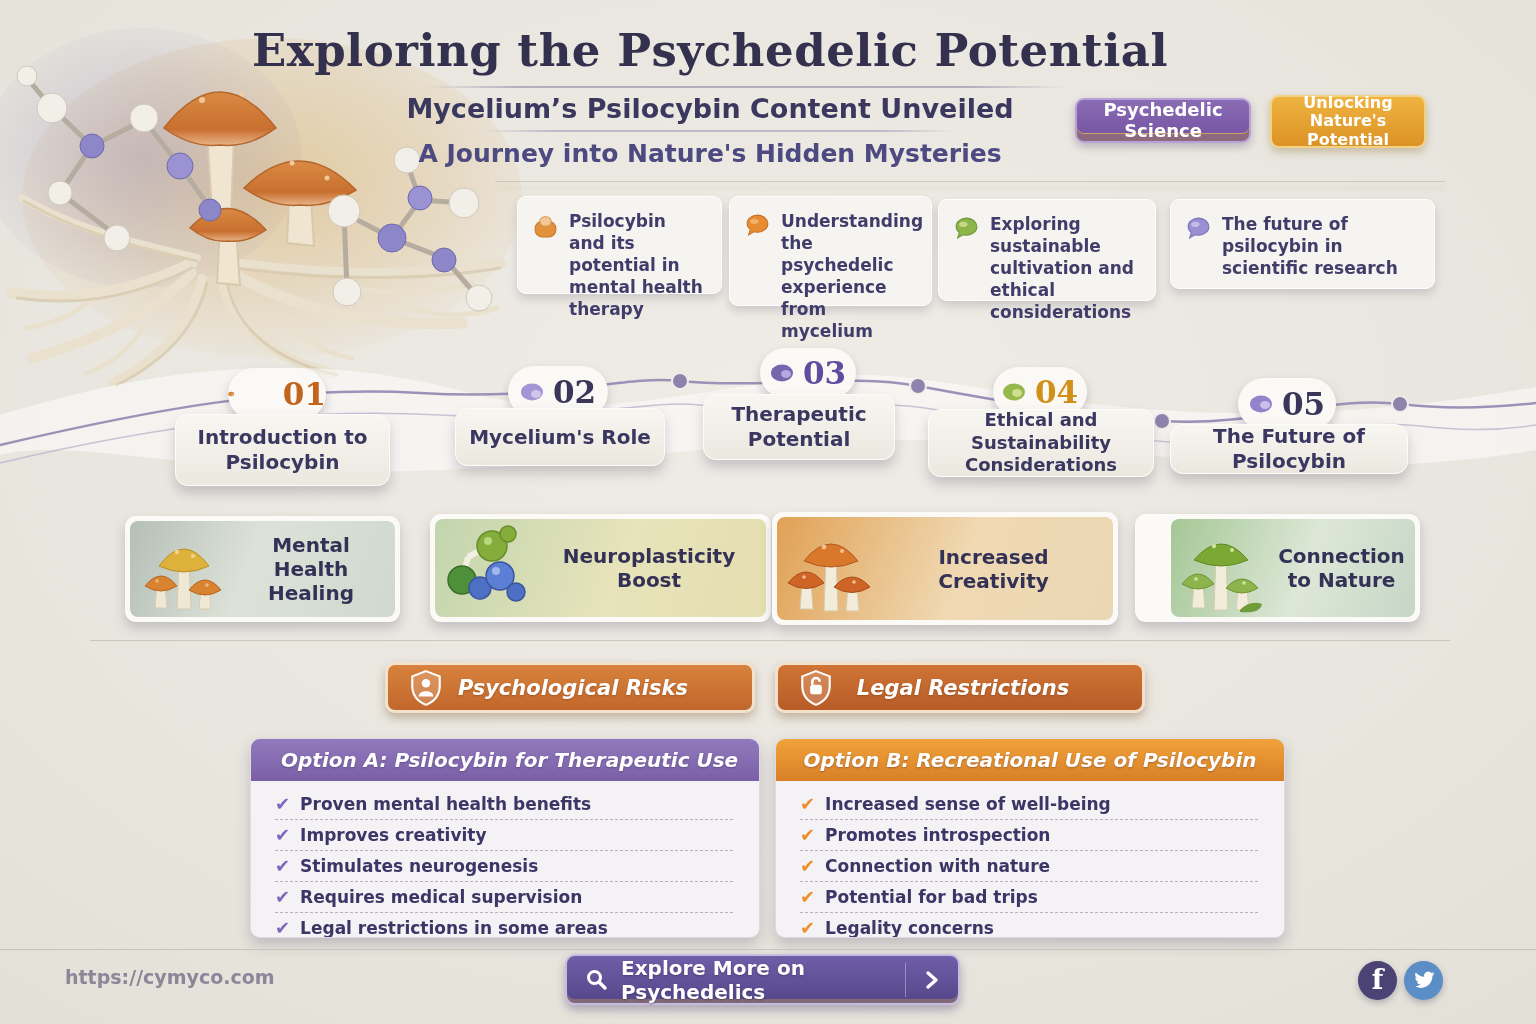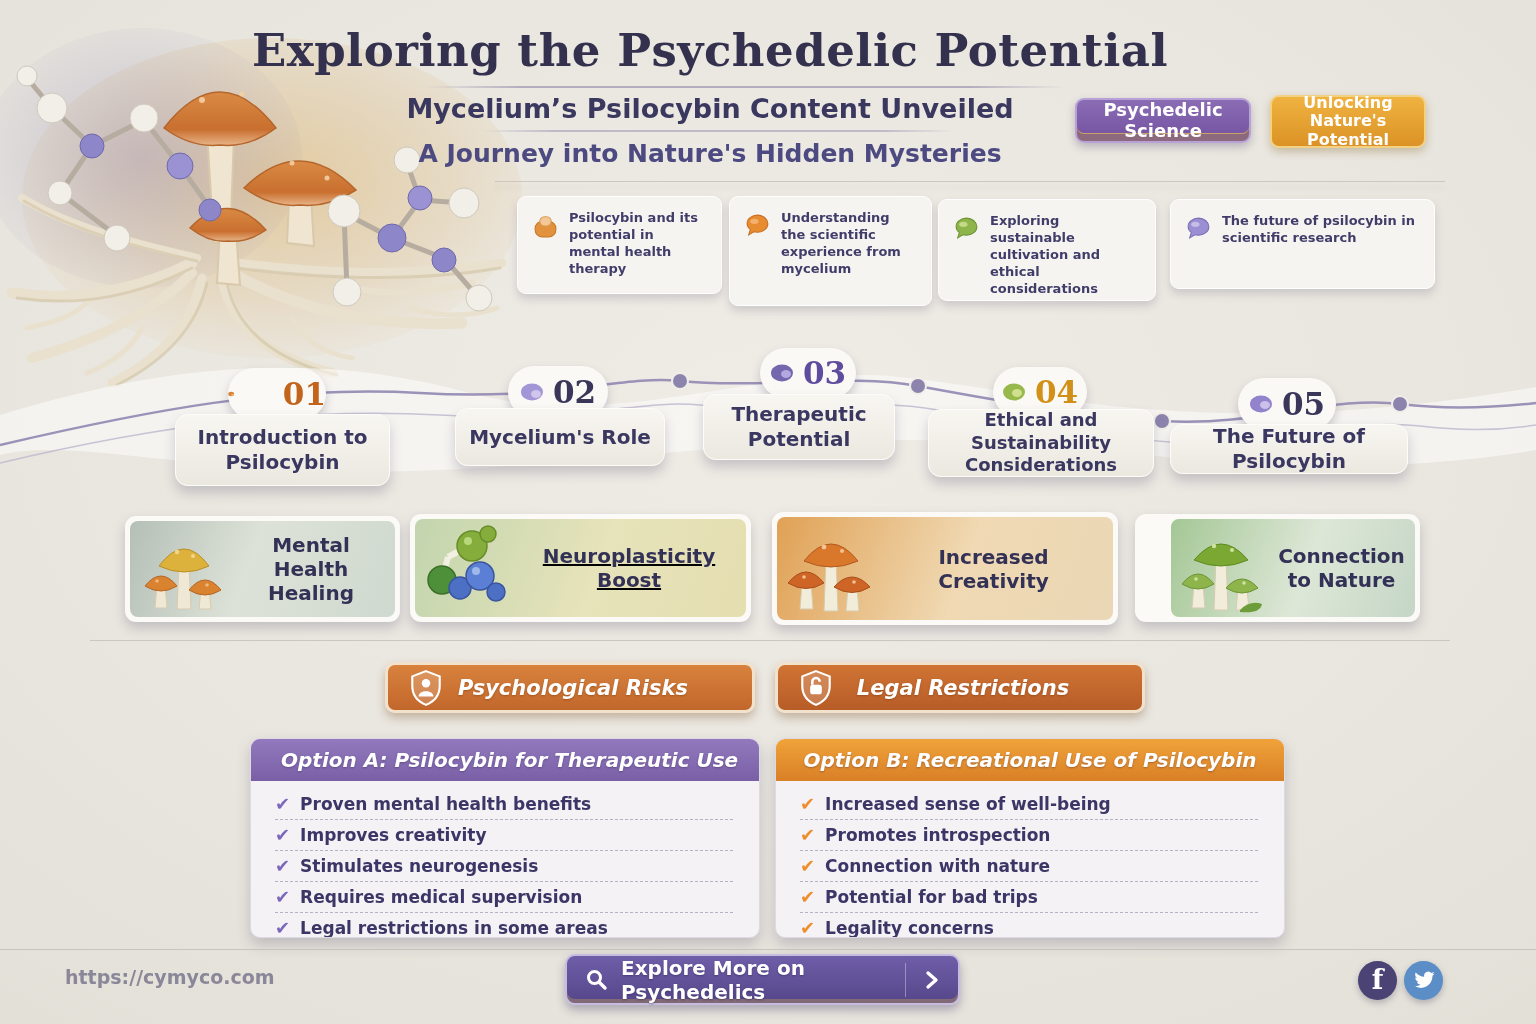--- a/index.html
+++ b/index.html
@@ -32,21 +32,21 @@
                   background:linear-gradient(180deg,#efb340,#dc9226);
                   border:2px solid #f2d183;
                   box-shadow:0 4px 8px rgba(120,85,20,.3); padding:4px 8px; }
 
   .top-rule { position:absolute; left:495px; top:181px; width:950px; height:1px; background:#cdc8bf;
               box-shadow:0 6px 5px rgba(120,115,105,.18); }
 
   
   .topic-card { position:absolute; background:#f6f4f0; border:1px solid #ffffff; border-radius:9px;
                 box-shadow:0 5px 9px rgba(90,85,110,.22); padding:13px 14px; display:flex; gap:10px; }
-  .topic-card .txt { font-size:13px; font-weight:bold; color:#413d6a; line-height:1.3; }
+  .topic-card .txt { font-size:17px; font-weight:bold; color:#413d6a; line-height:1.3; }
   .topic-icon { flex:0 0 27px; height:27px; margin-top:2px; }
 
   
   .wave-svg { position:absolute; left:0; top:315px; }
   .pill { position:absolute; background:#fbf9f5; border-radius:999px; display:flex; align-items:center;
           justify-content:center; gap:7px; box-shadow:0 5px 10px rgba(90,85,110,.28); }
   .pill .num { font-family:"DejaVu Serif","Liberation Serif",serif; font-weight:bold; font-size:31px; }
   .step-label { position:absolute; background:linear-gradient(180deg,#f8f6f1,#ecz 0); background:linear-gradient(180deg,#f8f6f1,#ebe8e0);
                 border:1px solid #fdfcf9; border-radius:13px; box-shadow:0 7px 12px rgba(80,75,105,.25);
                 display:flex; align-items:center; justify-content:center; text-align:center;
@@ -223,21 +223,21 @@
       <rect x="3" y="9" width="20" height="15" rx="7" fill="#e2913c" stroke="#c77628" stroke-width="1"></rect>
       <rect x="7.5" y="4.5" width="11" height="9" rx="4.5" fill="#f4c896" stroke="#d89a55" stroke-width="1"></rect>
     </svg>
     <div class="txt">Psilocybin and its potential in mental health therapy</div>
   </div>
   <div class="topic-card" style="left:729px;top:196px;width:203px;height:110px;">
     <svg class="topic-icon" viewBox="0 0 26 26">
       <path d="M13 3C7.5 3 3 6.6 3 11c0 2.3 1.2 4.4 3.1 5.8L4.5 22l5-3c1.1.3 2.3.4 3.5.4 5.5 0 10-3.6 10-8S18.5 3 13 3z" fill="#e88c32" stroke="#c96f22" stroke-width="1"></path>
       <ellipse cx="10" cy="9" rx="4" ry="2.6" fill="#f6b97c" opacity=".8"></ellipse>
     </svg>
-    <div class="txt">Understanding the scientific experience from mycelium</div>
+    <div class="txt">Understanding the psychedelic experience from mycelium</div>
   </div>
   <div class="topic-card" style="left:938px;top:199px;width:218px;height:102px;">
     <svg class="topic-icon" viewBox="0 0 26 26">
       <path d="M13 3C7.5 3 3 6.6 3 11c0 2.3 1.2 4.4 3.1 5.8L4.5 22l5-3c1.1.3 2.3.4 3.5.4 5.5 0 10-3.6 10-8S18.5 3 13 3z" fill="#8db54b" stroke="#6d9434" stroke-width="1"></path>
       <ellipse cx="10" cy="9" rx="4" ry="2.6" fill="#cfe08e" opacity=".85"></ellipse>
     </svg>
     <div class="txt">Exploring sustainable cultivation and ethical considerations</div>
   </div>
   <div class="topic-card" style="left:1170px;top:199px;width:265px;height:90px;">
     <svg class="topic-icon" viewBox="0 0 26 26">
@@ -320,21 +320,21 @@
           <circle cx="40" cy="28" r="2.2" fill="#f2d58a"></circle>
             <circle cx="56" cy="32" r="2" fill="#f2d58a"></circle>
           <circle cx="20" cy="57" r="1.8" fill="#f0b77c"></circle>
             <circle cx="70" cy="61" r="1.8" fill="#f0b77c"></circle>
         </svg>
       </div>
       <div class="lbl">Mental Health Healing</div>
     </div>
   </div>
 
-  <div class="benefit-card" style="left:410px;top:514px;width:341px;height:108px;text-decoration:underline;">
+  <div class="benefit-card" style="left:430px;top:514px;width:341px;height:108px;">
     <div class="benefit-inner bg2">
       <div class="art">
         <svg width="95" height="92" viewBox="0 0 95 92">
           <g stroke="#f2efe3" stroke-width="6">
             <line x1="28" y1="35" x2="52" y2="22"></line>
               <line x1="28" y1="35" x2="22" y2="58"></line>
             <line x1="52" y1="22" x2="66" y2="14"></line>
               <line x1="40" y1="62" x2="58" y2="52"></line>
             <line x1="58" y1="52" x2="72" y2="66"></line>
           </g>

